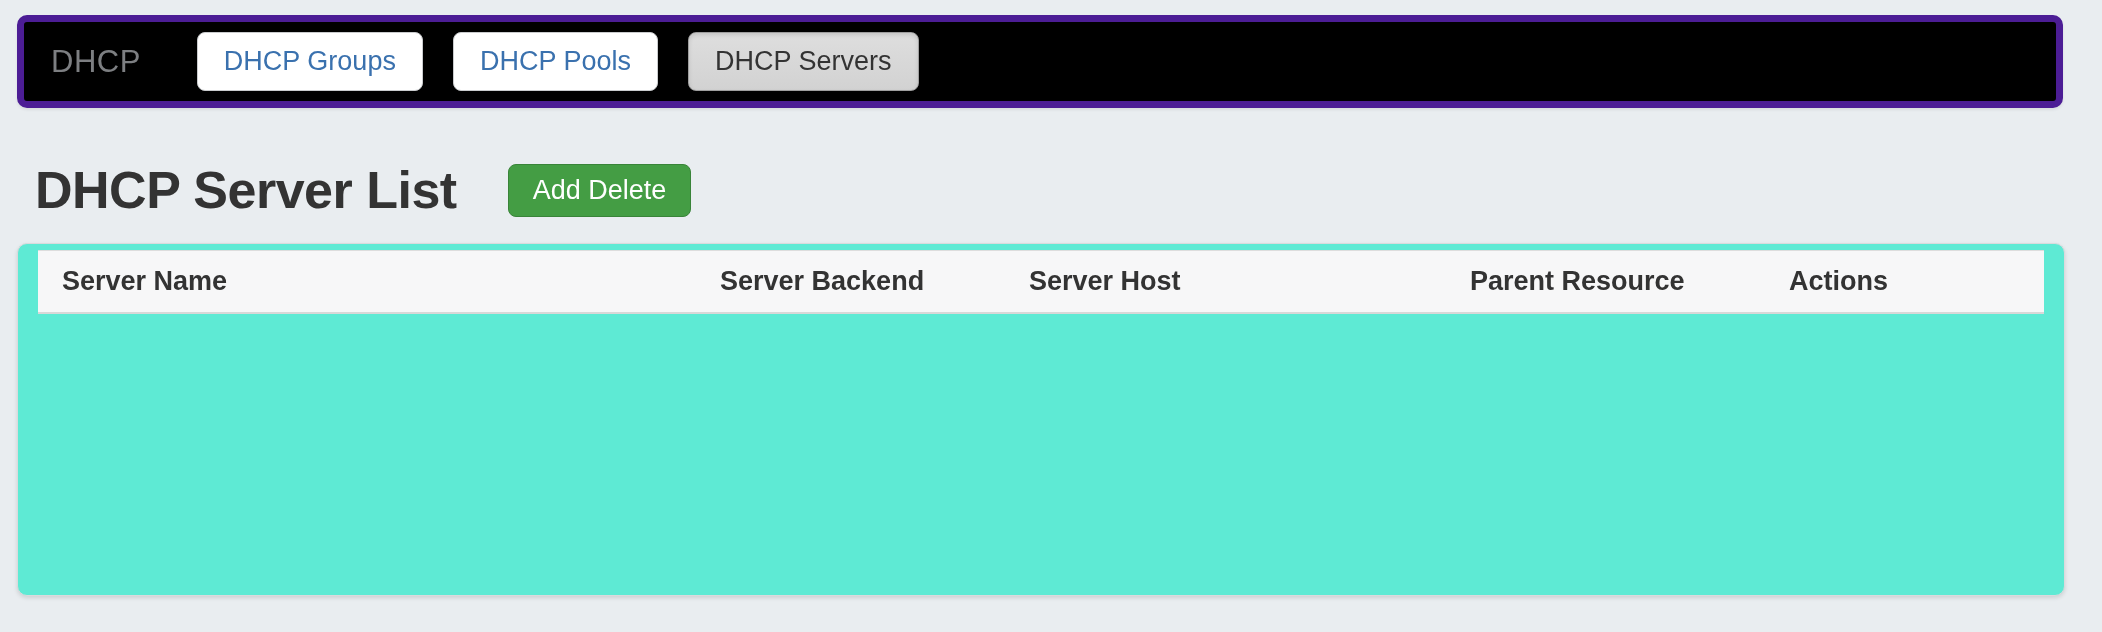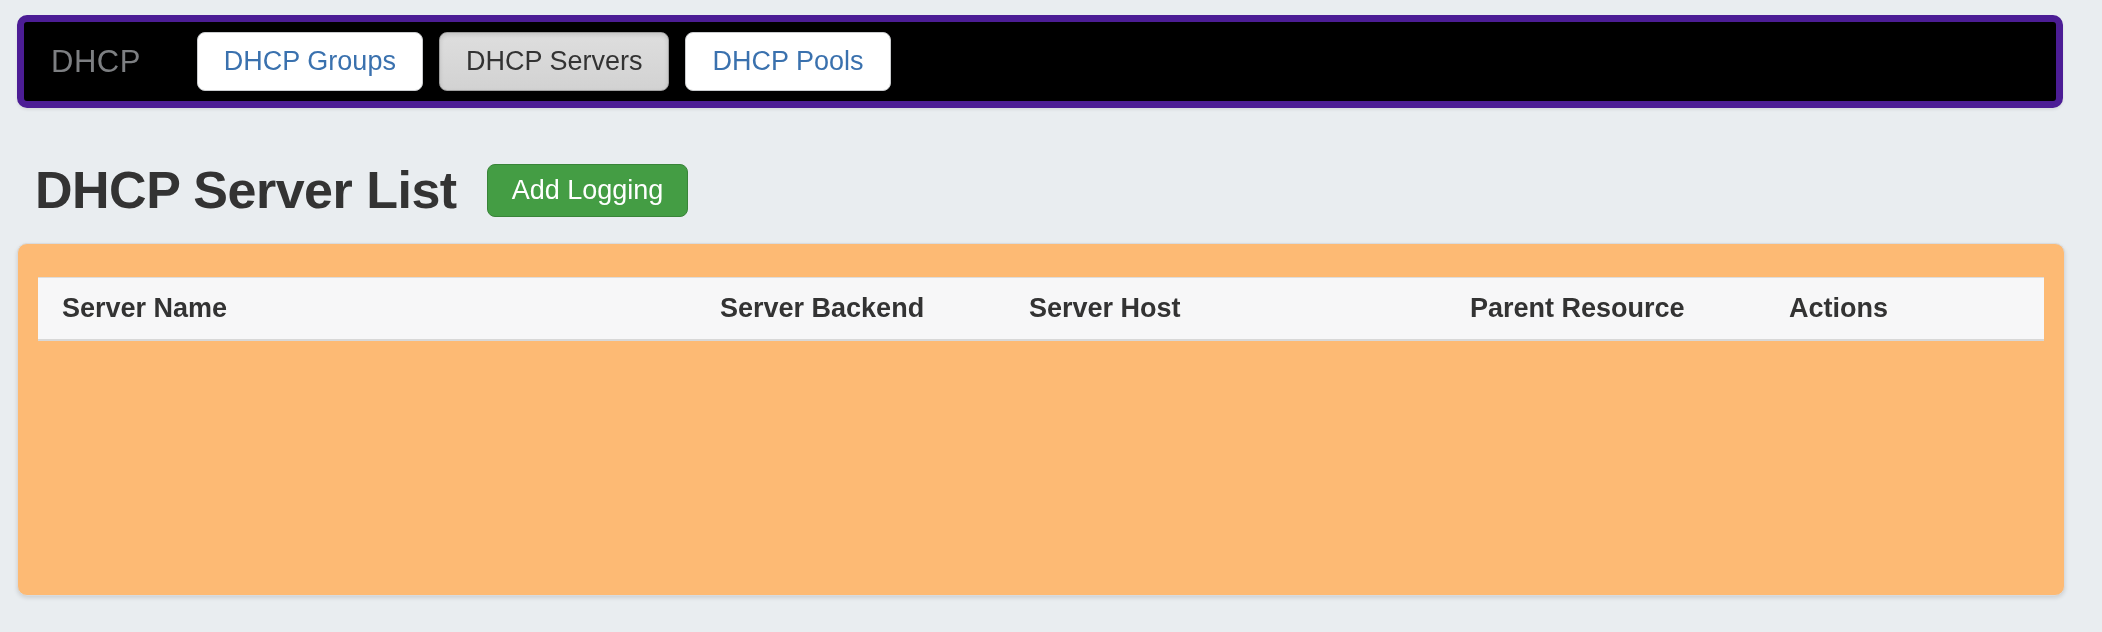--- a/index.html
+++ b/index.html
@@ -27,21 +27,21 @@
   }
   .topbar-label {
     font-size: 31px;
     color: #7d7f82;
     margin-right: 56px;
     letter-spacing: 0.5px;
   }
   .nav-btn {
     height: 59px;
     padding: 0 26px;
-    margin-right: 16px;
+    margin-right: 30px;
     border-radius: 8px;
     font-size: 27px;
     font-family: "Liberation Sans", sans-serif;
     background: #ffffff;
     border: 1px solid #c9cbcd;
     color: #3a71ae;
     cursor: pointer;
     display: inline-flex;
     align-items: center;
   }
@@ -52,20 +52,21 @@
     box-shadow: inset 0 2px 4px rgba(0,0,0,0.12);
   }
 
   
   .heading-row {
     position: absolute;
     left: 35px; top: 148px;
     height: 84px;
     display: flex;
     align-items: center;
+    gap: 21px;
   }
   .page-title {
     font-size: 52px;
     font-weight: bold;
     color: #333;
     margin: 0 30px 0 0;
     letter-spacing: -0.5px;
   }
   .btn-add {
     height: 53px;
@@ -79,25 +80,25 @@
     cursor: pointer;
     display: inline-flex;
     align-items: center;
   }
 
   
   .card {
     position: absolute;
     left: 17px; top: 243px;
     width: 2048px; height: 353px;
-    background: #fdba74;
+    background: #5eead4;
     border: 1px solid #d9dbdd;
     border-radius: 10px;
     box-shadow: 0 2px 4px rgba(0,0,0,0.12);
-    padding: 33px 20px;
+    padding: 6px 20px;
   }
   table.server-table {
     width: 100%;
     border-collapse: collapse;
     font-size: 27px;
     color: #333;
     table-layout: fixed;
   }
   .server-table thead th {
     text-align: left;
@@ -135,27 +136,27 @@
   }
   .action-btn.delete { background: #d9534f; border: 1px solid #d43f3a; }
   .action-btn.push   { background: #337ab7; border: 1px solid #2e6da4; }
 </style>
 </head>
 <body>
 
 <div class="topbar">
   <span class="topbar-label">DHCP</span>
   <button class="nav-btn">DHCP Groups</button>
+  <button class="nav-btn">DHCP Pools</button>
   <button class="nav-btn active">DHCP Servers</button>
-  <button class="nav-btn">DHCP Pools</button>
 </div>
 
 <div class="heading-row">
   <h1 class="page-title">DHCP Server List</h1>
-  <button class="btn-add">Add Logging</button>
+  <button class="btn-add">Add Delete</button>
 </div>
 
 <div class="card">
   <table class="server-table">
     <colgroup>
       <col style="width:658px">
       <col style="width:309px">
       <col style="width:441px">
       <col style="width:319px">
       <col>

